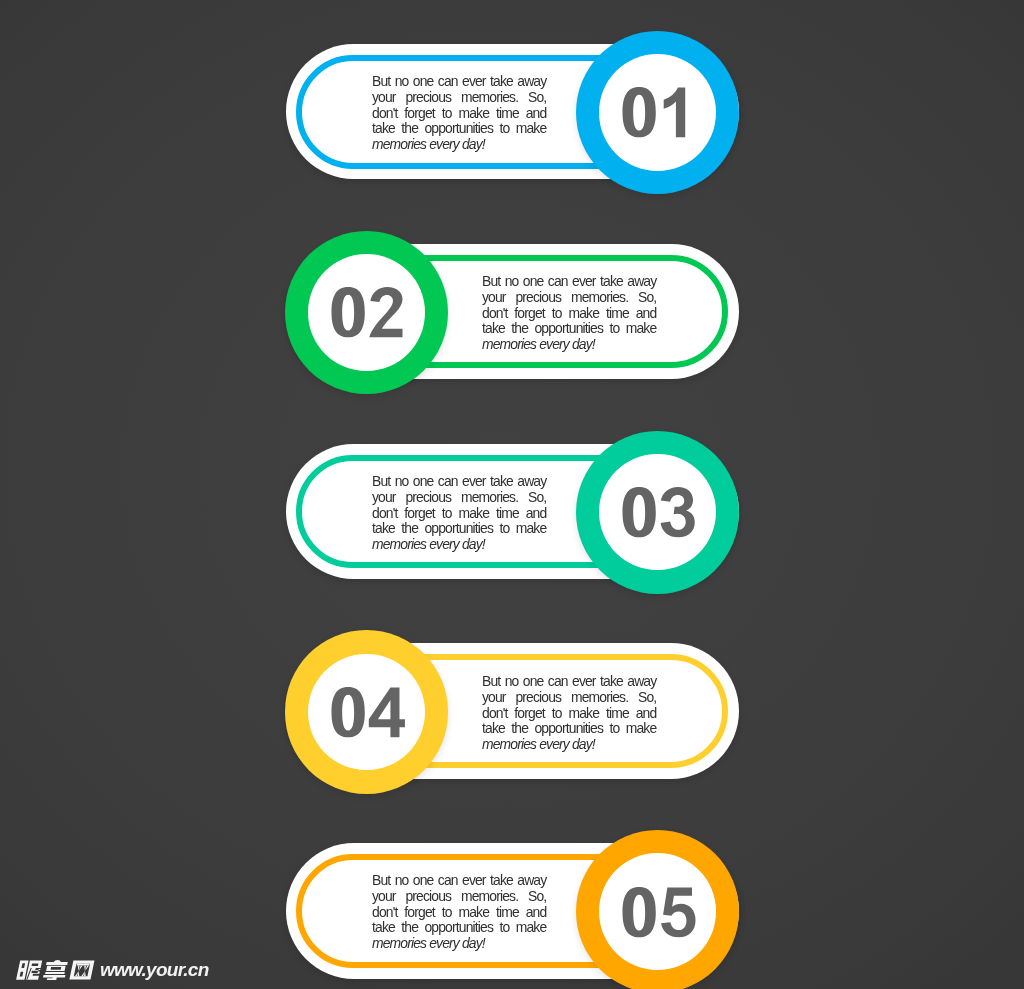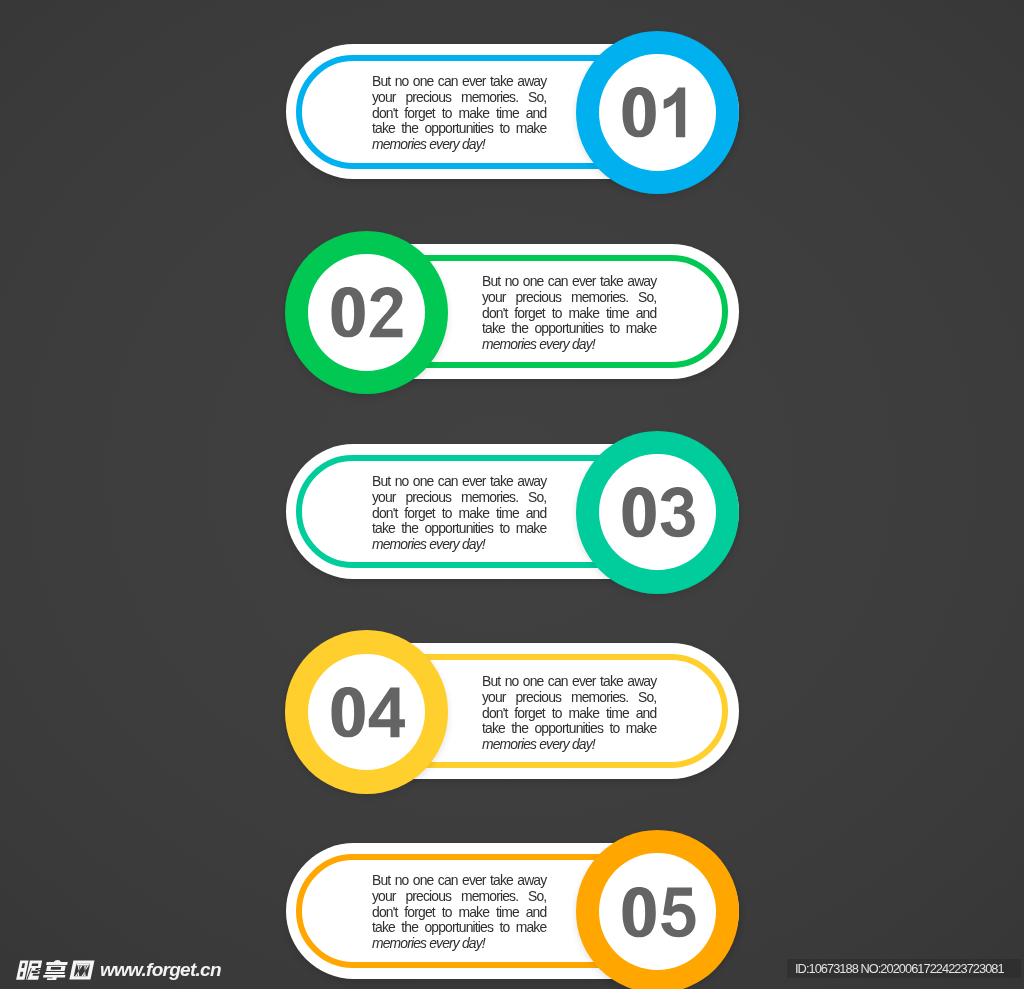--- a/index.html
+++ b/index.html
@@ -181,19 +181,16 @@
           <g transform="translate(240,0)">
             <path fill-rule="evenodd" d="M 2 3 H 98 V 97 H 2 Z M 19 19 H 81 V 81 H 19 Z"></path>
             <path d="M 21 18 H 79 V 27 H 21 Z"></path>
             <path d="M 27 28 L 35 28 L 36 80 L 44 80 Z"></path>
             <path d="M 48 28 L 40 28 L 32 80 L 24 80 Z"></path>
             <path d="M 56 28 L 64 28 L 65 80 L 73 80 Z"></path>
             <path d="M 77 28 L 69 28 L 61 80 L 53 80 Z"></path>
           </g>
         </g>
       </svg>
-    <span class="wm-site">www.forget.cn</span>
+    <span class="wm-site">www.your.cn</span>
   </div>
 
-  <div class="idbadge">
-      <i>ID:10673188 NO:20200617224223723081</i>
-    </div>
 </div>
 
 </body></html>

